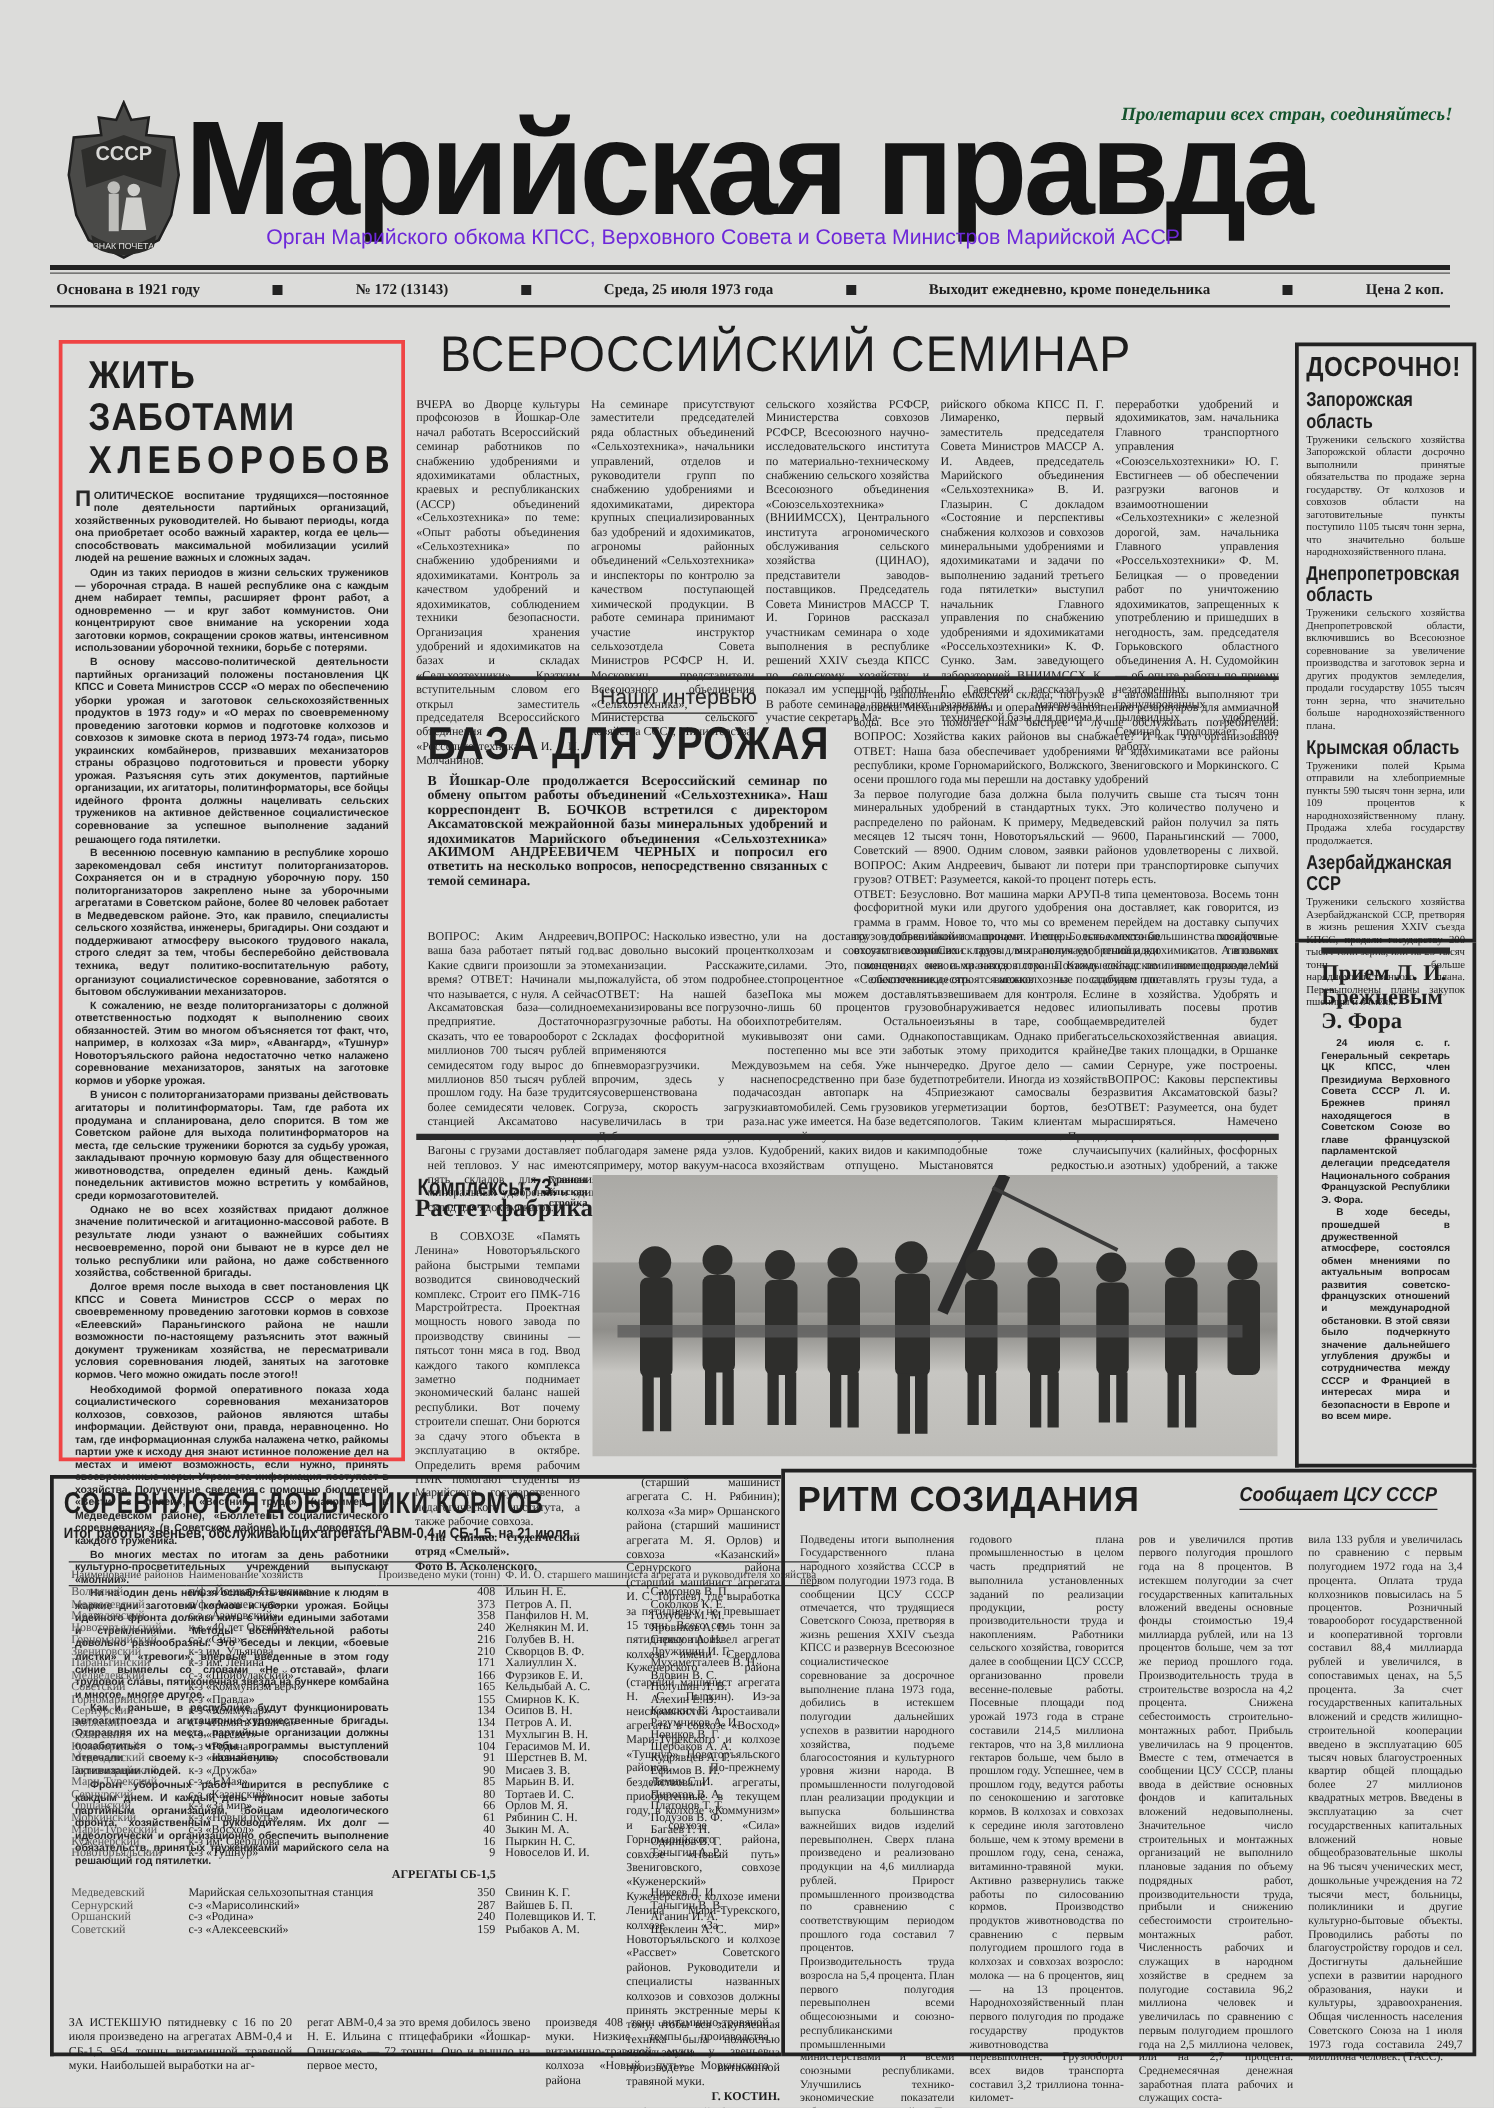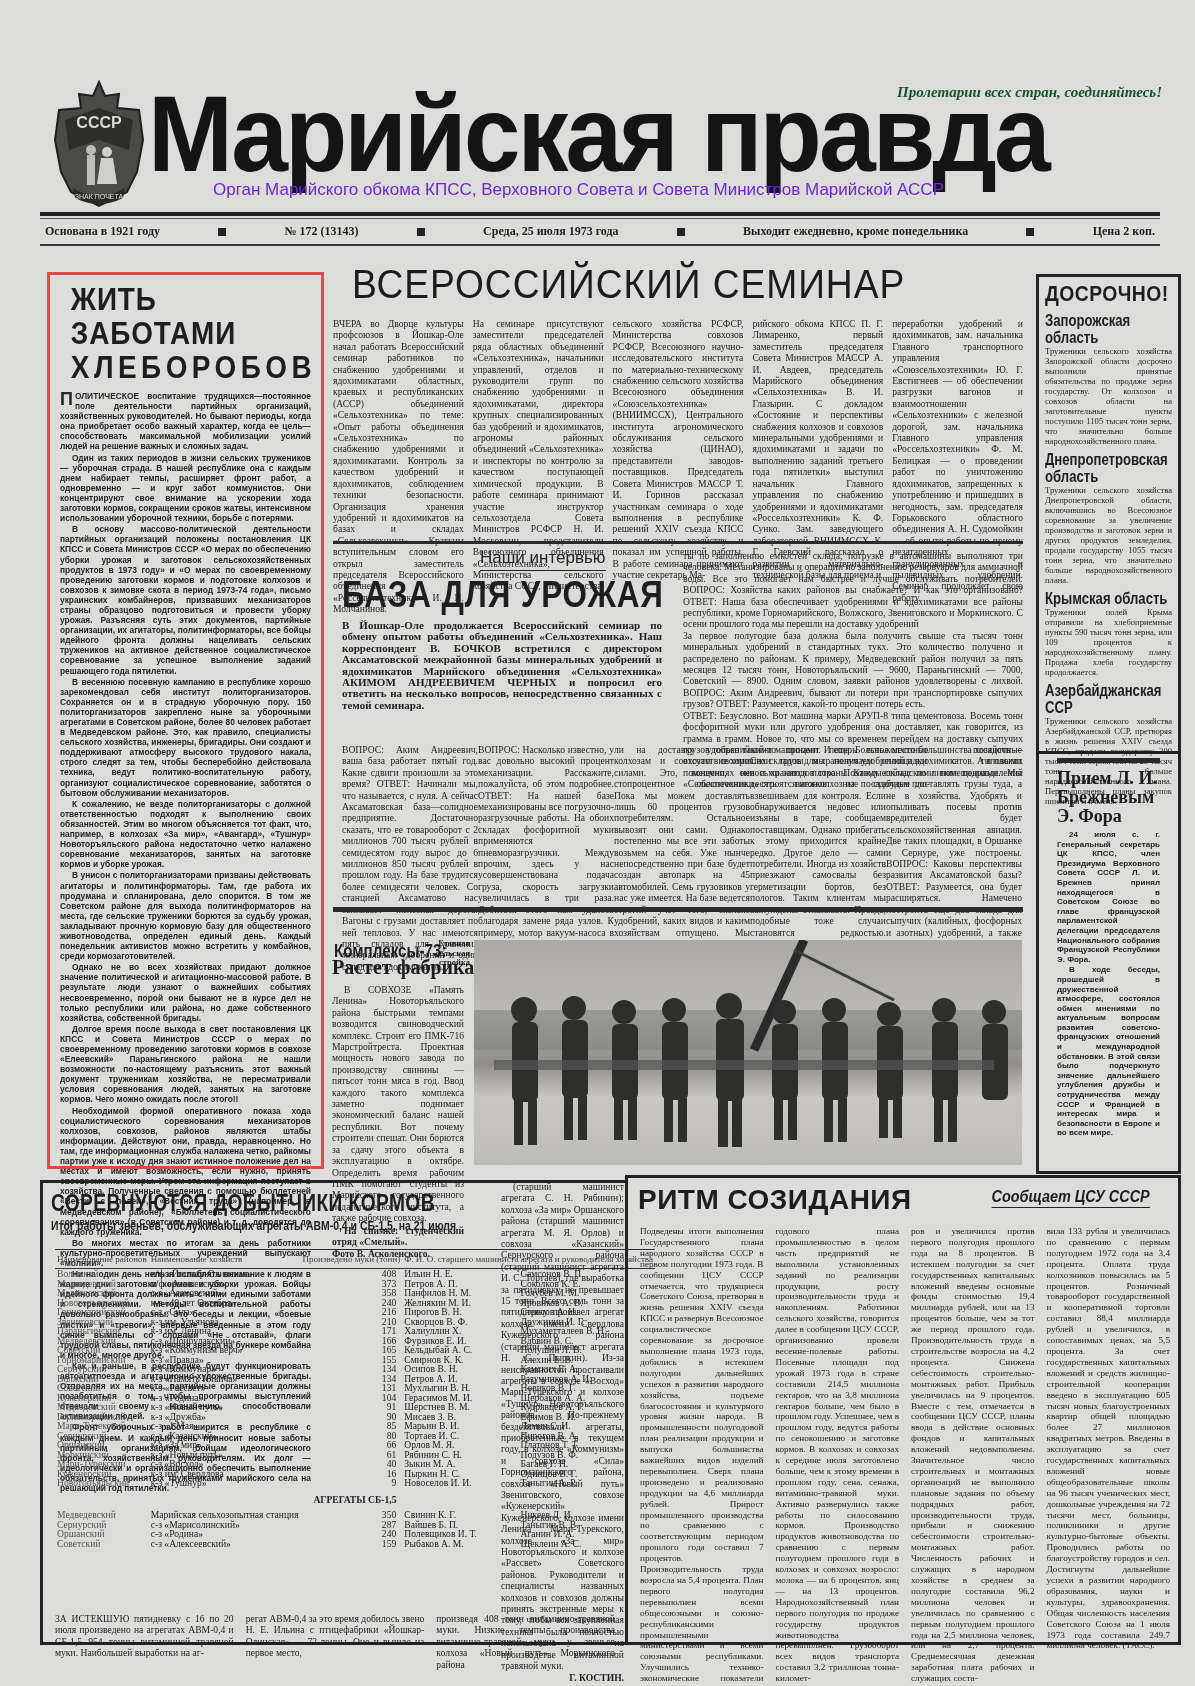--- a/index.html
+++ b/index.html
@@ -277,21 +277,21 @@
             <td class="dist">Новоторъяльский</td>
             <td>к-з «40 лет Октября»</td>
             <td class="num">240</td>
             <td>Желнякин М. И.</td>
             <td>Яровиков А. В.</td>
           </tr>
           <tr>
             <td class="dist">Горномарийский</td>
             <td>с-з «Сила»</td>
             <td class="num">216</td>
-            <td>Пирогов В. Н.</td>
+            <td>Голубев В. Н.</td>
             <td>Стрелов А. Н.</td>
           </tr>
           <tr>
             <td class="dist">Звениговский</td>
             <td>к-з им. Ульянова</td>
             <td class="num">210</td>
             <td>Скворцов В. Ф.</td>
             <td>Дружинин И. Г.</td>
           </tr>
           <tr>

